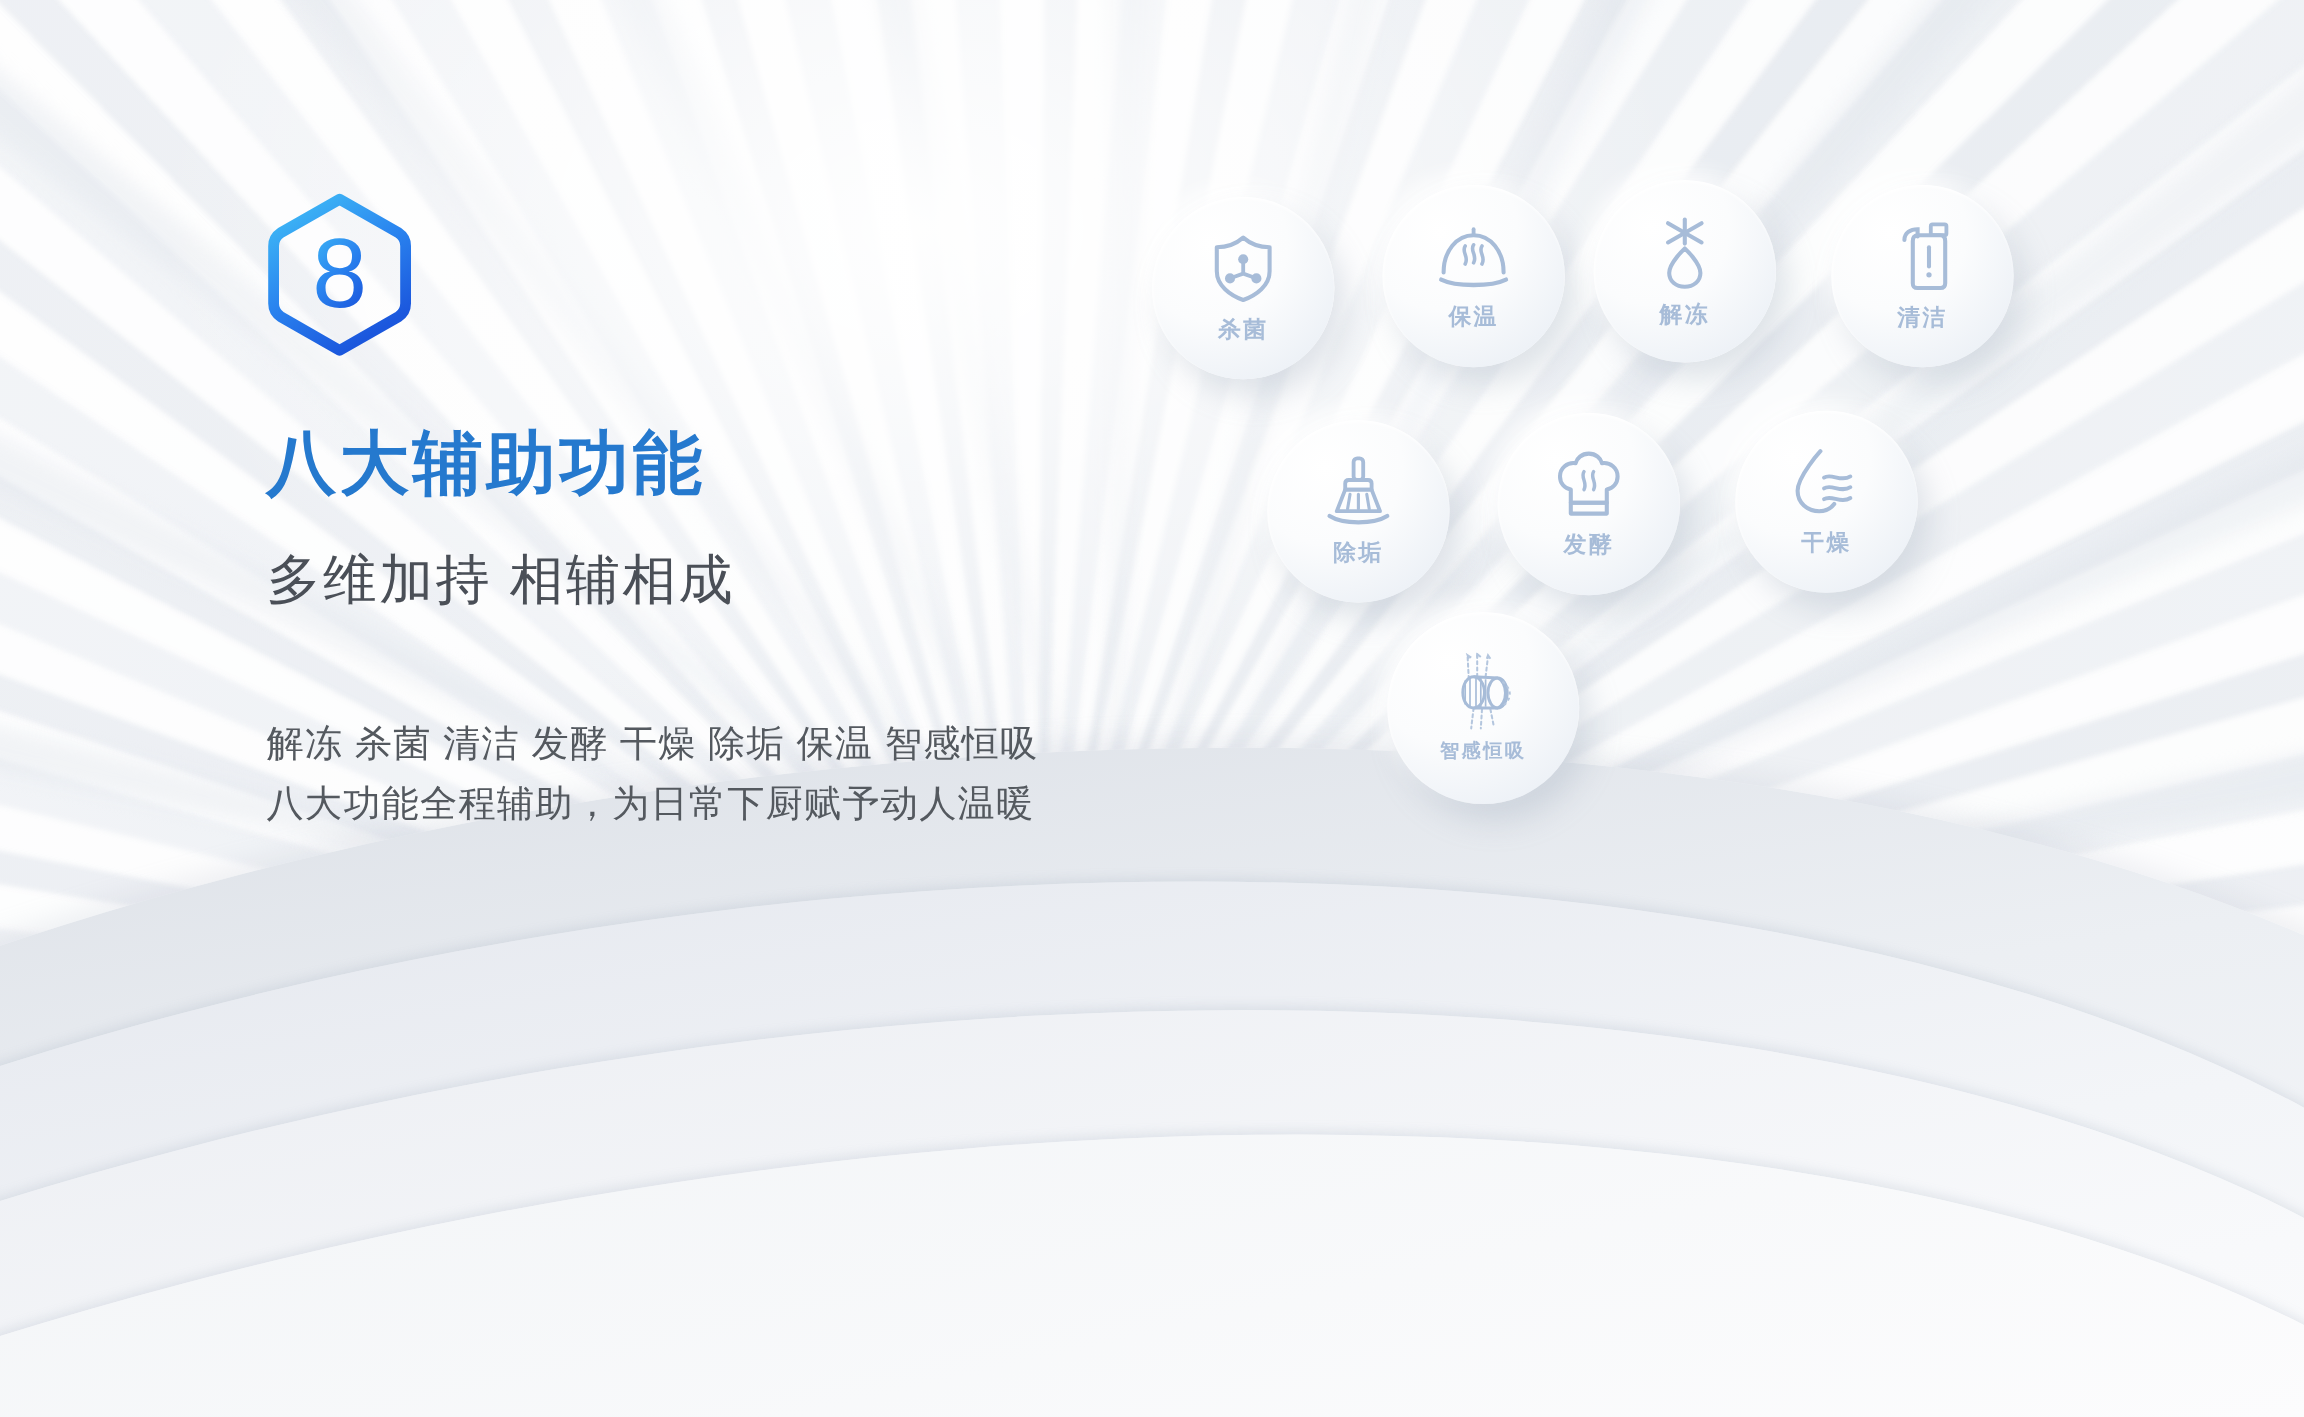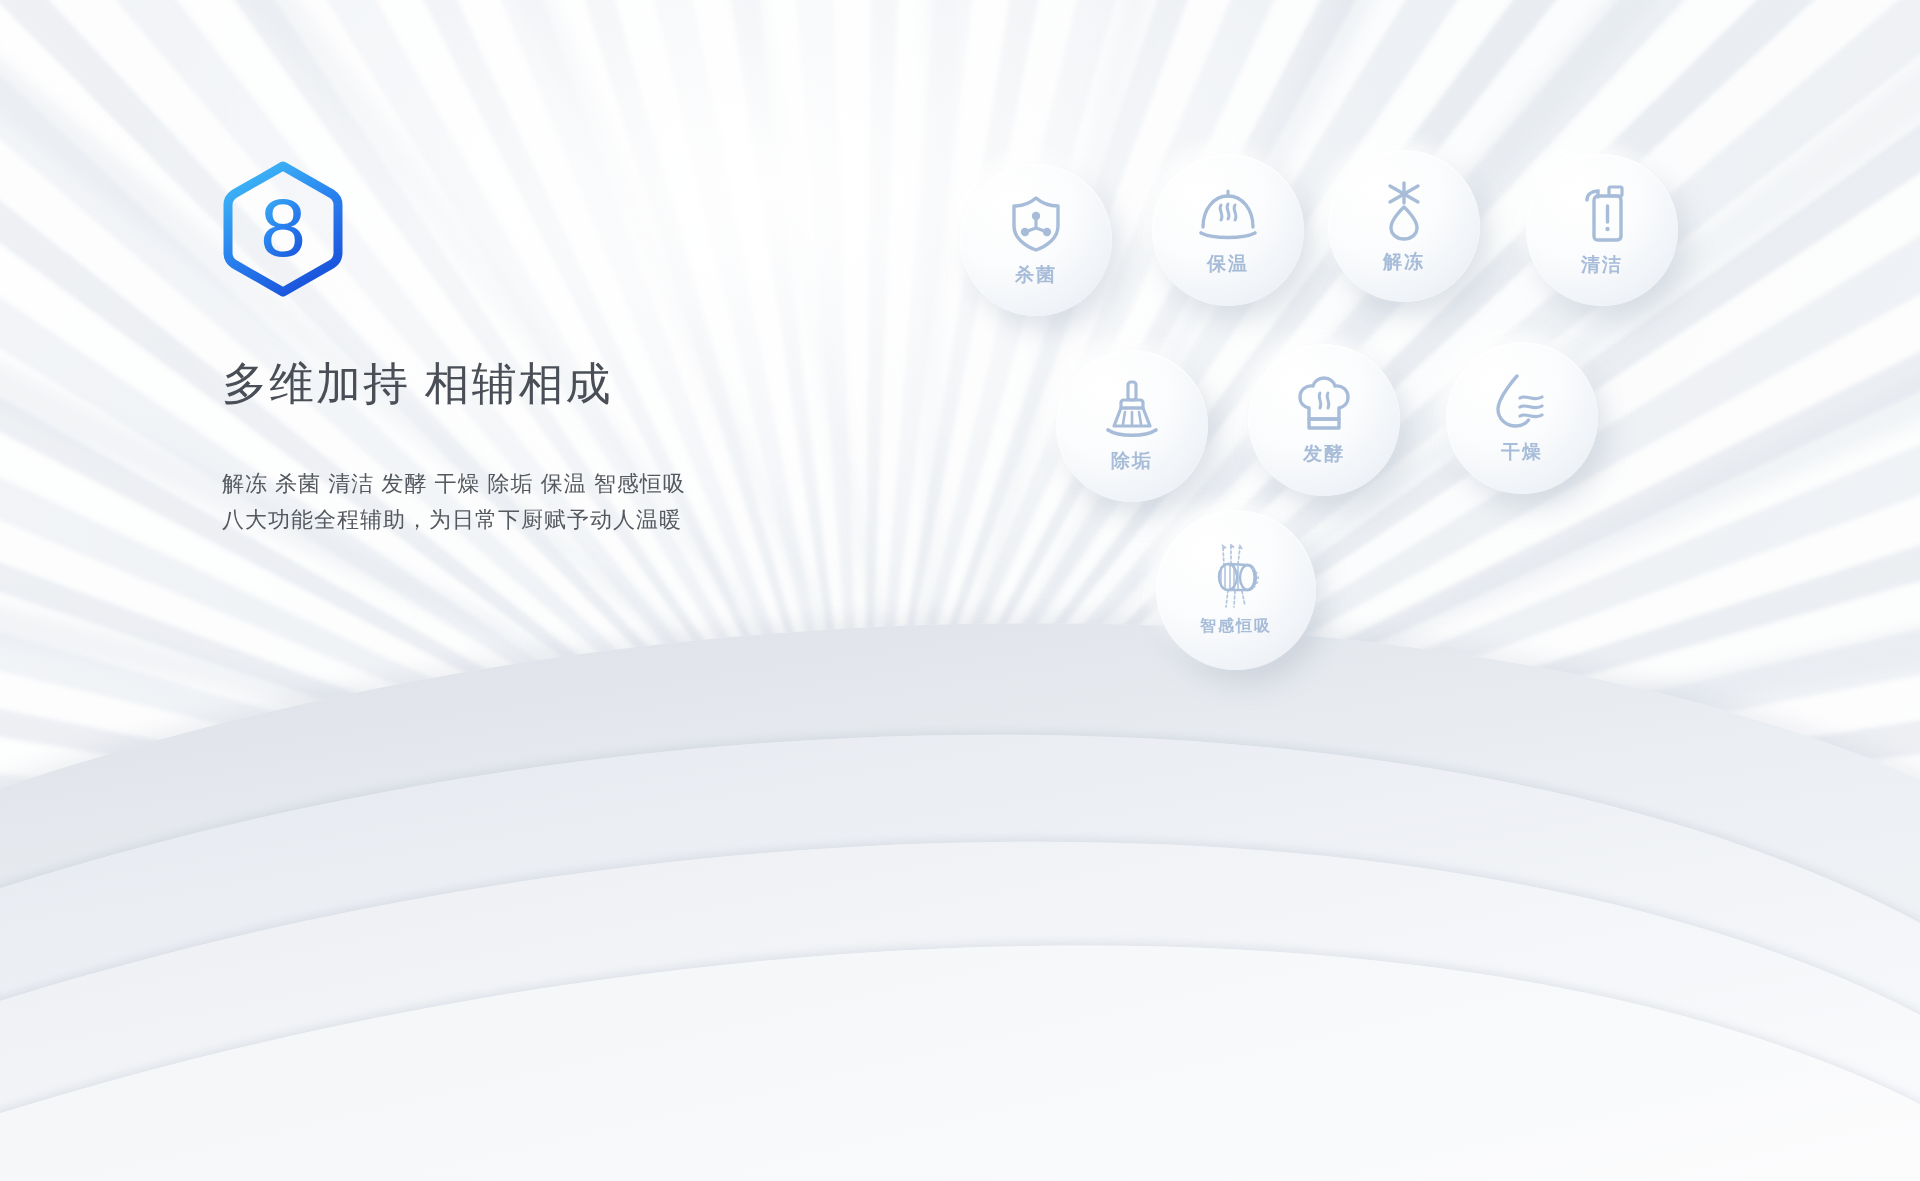--- a/index.html
+++ b/index.html
@@ -112,25 +112,25 @@
     letter-spacing: 3px;
     line-height: 1.1;
     margin: 0 0 34px 0;
     white-space: nowrap;
   }
   .subhead {
     font-size: 45px;
     font-weight: 400;
     color: #4a4f57;
     letter-spacing: 2px;
-    margin: 0 0 52px 0;
+    margin: 0 0 82px 0;
     white-space: nowrap;
   }
   .body-copy {
-    font-size: 22px;
+    font-size: 31px;
     font-weight: 400;
     color: #54595f;
     line-height: 1.62;
     letter-spacing: 1px;
   }
   .body-copy .line { white-space: nowrap; }
 
   
   .cluster {
     position: absolute;
@@ -199,20 +199,21 @@
         <linearGradient id="hexgrad" x1="0" y1="0" x2="0.55" y2="1">
           <stop offset="0%" stop-color="#42c2f7"></stop>
           <stop offset="55%" stop-color="#2a84ef"></stop>
           <stop offset="100%" stop-color="#1b57dd"></stop>
         </linearGradient>
       </defs>
       <path d="M61 6 L110 34 Q116 38 116 45 L116 93 Q116 100 110 104 L61 132 L12 104 Q6 100 6 93 L6 45 Q6 38 12 34 Z" fill="none" stroke="url(#hexgrad)" stroke-width="9" stroke-linejoin="round"></path>
       <text x="61" y="96" text-anchor="middle" font-family="'Liberation Sans', sans-serif" font-size="82" font-weight="400" fill="url(#hexgrad)">8</text>
     </svg>
 
+    <h1 class="headline">八大辅助功能</h1>
     <h2 class="subhead">多维加持 相辅相成</h2>
 
     <div class="body-copy">
       <div class="line">解冻 杀菌 清洁 发酵 干燥 除垢 保温 智感恒吸</div>
       <div class="line">八大功能全程辅助，为日常下厨赋予动人温暖</div>
     </div>
   </div>
 
   <div class="cluster">
 

